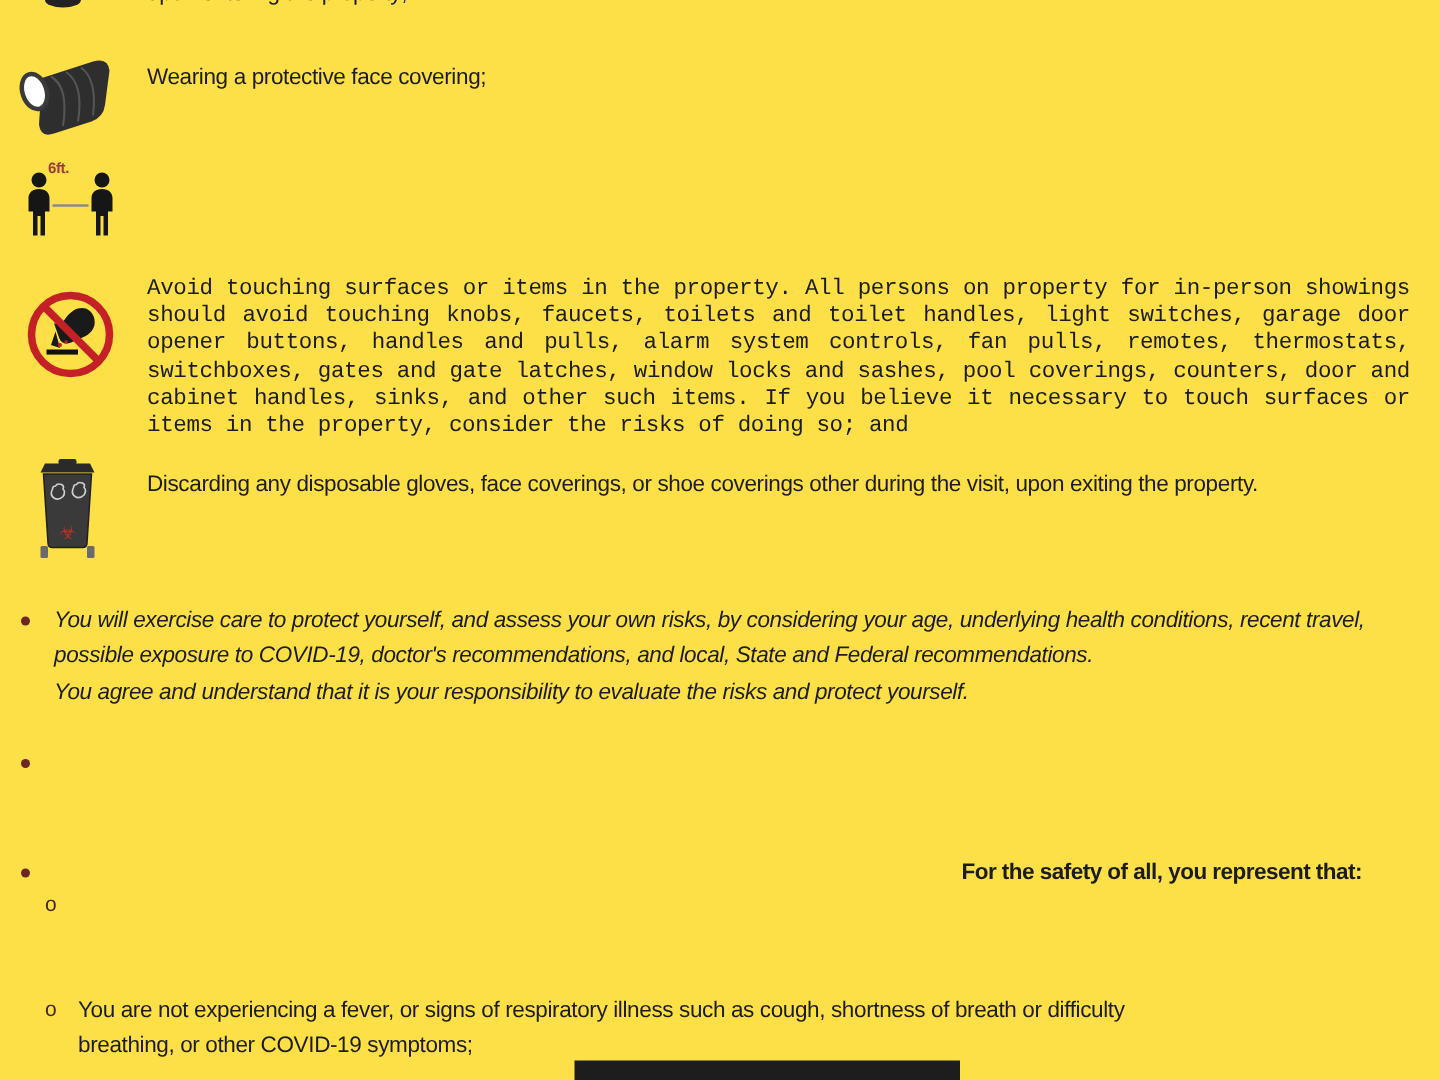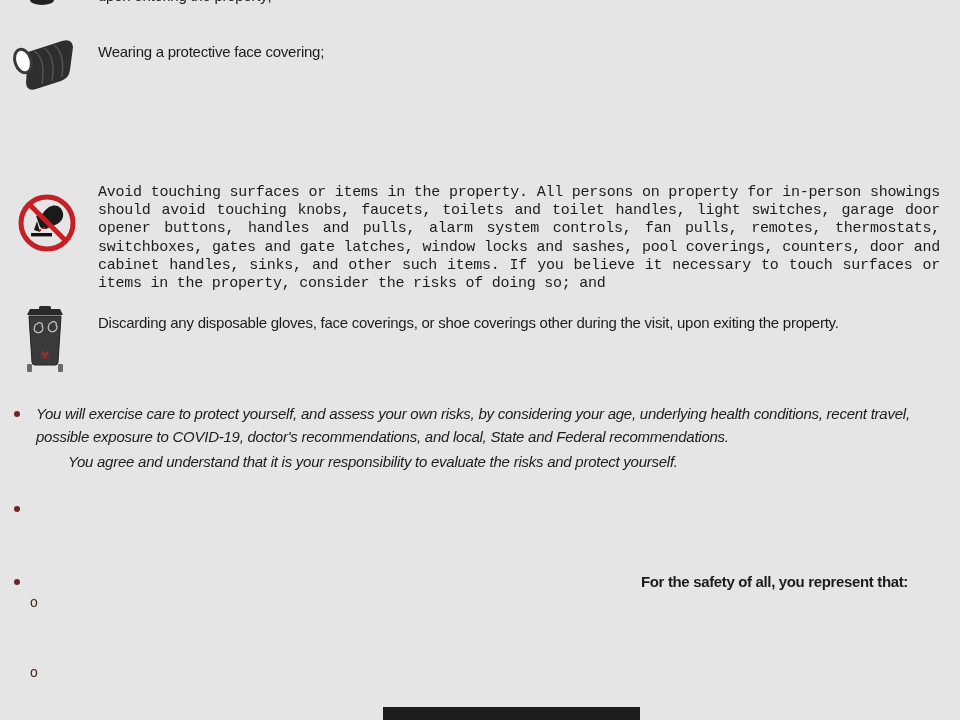--- a/index.html
+++ b/index.html
@@ -1,18 +1,18 @@
 <!DOCTYPE html>
 <html><head>
 <meta charset="utf-8">
 <style>
   * { margin:0; padding:0; box-sizing:border-box; }
   html,body { background:#ffffff; }
   .doc {
-    position:relative; width:960px; height:720px; background:#e5e5e5;
+    position:relative; width:960px; height:720px; background:#fde047;
     overflow:hidden;
     font-family:"Liberation Sans", sans-serif;
     color:#1c1c1c;
     font-size:15px; letter-spacing:-0.25px;
   }
   .abs { position:absolute; }
   .rowtext { line-height:18.2px; }
   .justify { text-align:justify;font-family:Liberation Mono, monospace; }
   .bullettext { line-height:23px; }
   .dot { position:absolute; width:6px; height:6px; border-radius:50%; background:#6d2626; }
@@ -37,20 +37,32 @@
     <svg width="66" height="56" viewBox="0 0 66 56">
       <path d="M16,16 L50,5 Q60,2 61,11 L58,34 Q57,42 49,45 L24,53 Q15,56 14,47 Z" fill="#2e2e2e"></path>
       <path d="M22,15 Q34,22 30,48" stroke="#555" stroke-width="1.4" fill="none"></path>
       <path d="M32,12 Q44,20 40,45" stroke="#555" stroke-width="1.4" fill="none"></path>
       <path d="M42,9 Q53,17 50,41" stroke="#555" stroke-width="1.4" fill="none"></path>
       <ellipse cx="11" cy="25" rx="8" ry="12" fill="#ffffff" stroke="#3a3a3a" stroke-width="3" transform="rotate(-18 11 25)"></ellipse>
     </svg>
   </span>
   <div class="abs rowtext" style="left:98px; top:43px; width:820px;">Wearing a protective face covering;</div>
 
+  <span class="abs icon" style="left:14px; top:103px;">
+    <svg width="68" height="58" viewBox="0 0 68 58">
+      <text class="ftlabel" x="18" y="12" font-size="10" fill="#9e3a36">6ft.</text>
+      <line x1="21" y1="34" x2="45" y2="34" stroke="#8a8a8a" stroke-width="1.6"></line>
+      <g fill="#161616">
+        <circle cx="12" cy="17" r="5"></circle>
+        <path d="M12,23 c-4.5,0 -7,2.6 -7,6 l0,9 h3 l0,16 h3 l0,-13 h2 l0,13 h3 l0,-16 h3 l0,-9 c0,-3.4 -2.5,-6 -7,-6 z"></path>
+        <circle cx="54" cy="17" r="5"></circle>
+        <path d="M54,23 c-4.5,0 -7,2.6 -7,6 l0,9 h3 l0,16 h3 l0,-13 h2 l0,13 h3 l0,-16 h3 l0,-9 c0,-3.4 -2.5,-6 -7,-6 z"></path>
+      </g>
+    </svg>
+  </span>
 
   <span class="abs icon" style="left:18px; top:194px;">
     <svg width="58" height="58" viewBox="0 0 58 58">
       <rect x="13" y="39" width="21" height="3.4" fill="#111"></rect>
       <path d="M31,13 c7,-4 13,0 14,6 c1,6 -3,10 -8,12 l-8,3.5 c-3.5,1.3 -6.5,0 -7.5,-3 l-3.5,-10 c3.5,1 6,-0.5 7.5,-3 c1.5,-2.5 3.5,-4 5.5,-5.5 z" fill="#1a1a1a"></path>
       <path d="M19,27 l-3,9 l6,2 z" fill="#1a1a1a"></path>
       <circle cx="22" cy="36" r="1.3" fill="#c42127"></circle>
       <circle cx="26" cy="34" r="1.1" fill="#c42127"></circle>
       <circle cx="29" cy="29" r="26" fill="none" stroke="#c42127" stroke-width="5"></circle>
       <line x1="11" y1="10" x2="48" y2="47" stroke="#c42127" stroke-width="5"></line>
@@ -70,27 +82,28 @@
       <text x="23" y="53" font-size="13" fill="#b83226" text-anchor="middle">☣</text>
       <rect x="5" y="58" width="5" height="8" rx="1" fill="#6a6a6a"></rect>
       <rect x="36" y="58" width="5" height="8" rx="1" fill="#6a6a6a"></rect>
     </svg>
   </span>
   <div class="abs rowtext" style="left:98px; top:314px; width:790px;">Discarding any disposable gloves, face coverings, or shoe coverings other during the visit, upon exiting the property.</div>
 
   <span class="dot" style="left:14px; top:411px;"></span>
   <div class="abs bullettext" style="left:36px; top:402px; width:902px;font-style:italic;">
     <div>You will exercise care to protect yourself, and assess your own risks, by considering your age, underlying health conditions, recent travel, possible exposure to COVID-19, doctor's recommendations, and local, State and Federal recommendations.</div>
-    <div style="margin-top:2px;margin-left:32px;">You agree and understand that it is your responsibility to evaluate the risks and protect yourself.</div>
+    <div style="margin-top:2px;">You agree and understand that it is your responsibility to evaluate the risks and protect yourself.</div>
   </div>
 
   <span class="dot" style="left:14px; top:506px;"></span>
 
   <span class="dot" style="left:14px; top:579px;"></span>
   <div class="abs bullettext bold" style="left:28px; top:570px; width:880px;text-align:right;">For the safety of all, you represent that:</div>
 
   <span class="omark" style="left:30px; top:594px;">o</span>
 
   <span class="omark" style="left:30px; top:664px;">o</span>
+  <div class="abs bullettext" style="left:52px; top:662px; width:760px;">You are not experiencing a fever, or signs of respiratory illness such as cough, shortness of breath or difficulty breathing, or other COVID-19 symptoms;</div>
 
   <div class="bottom-bar"></div>
 
 </div>
 
 </body></html>

